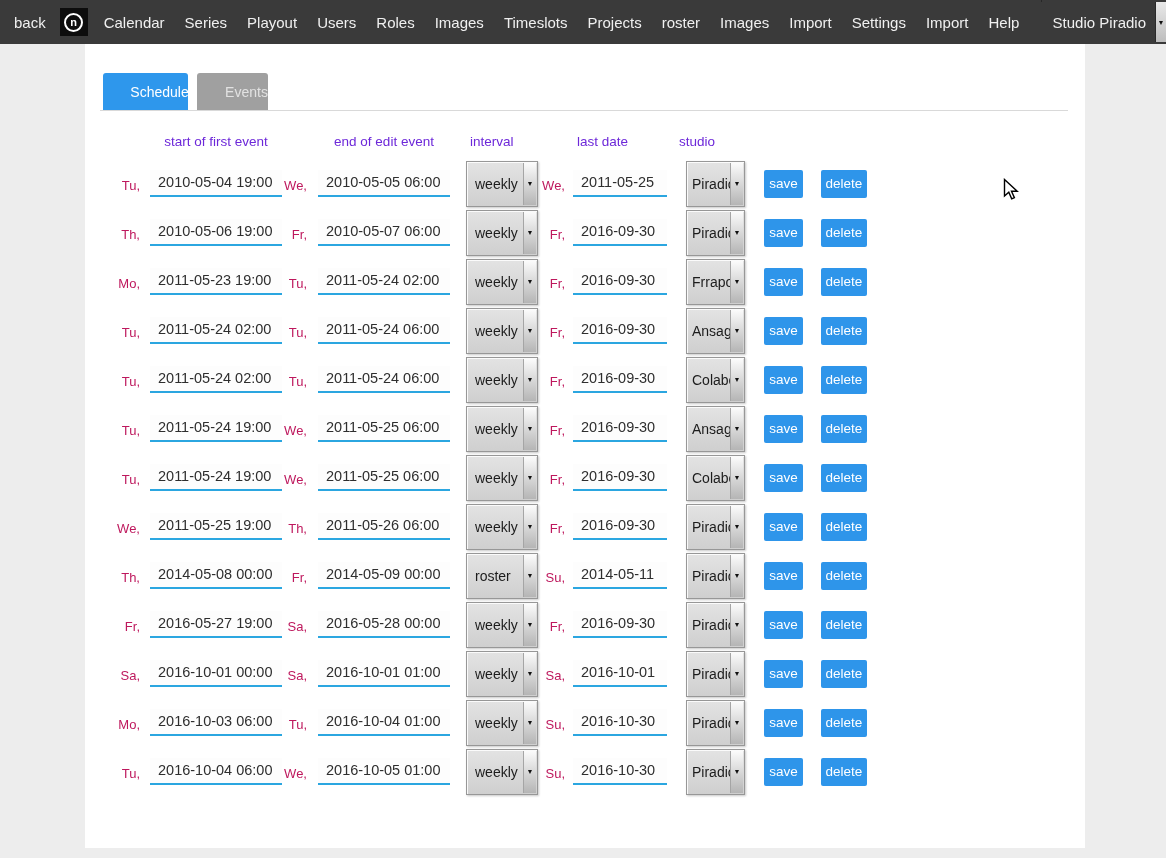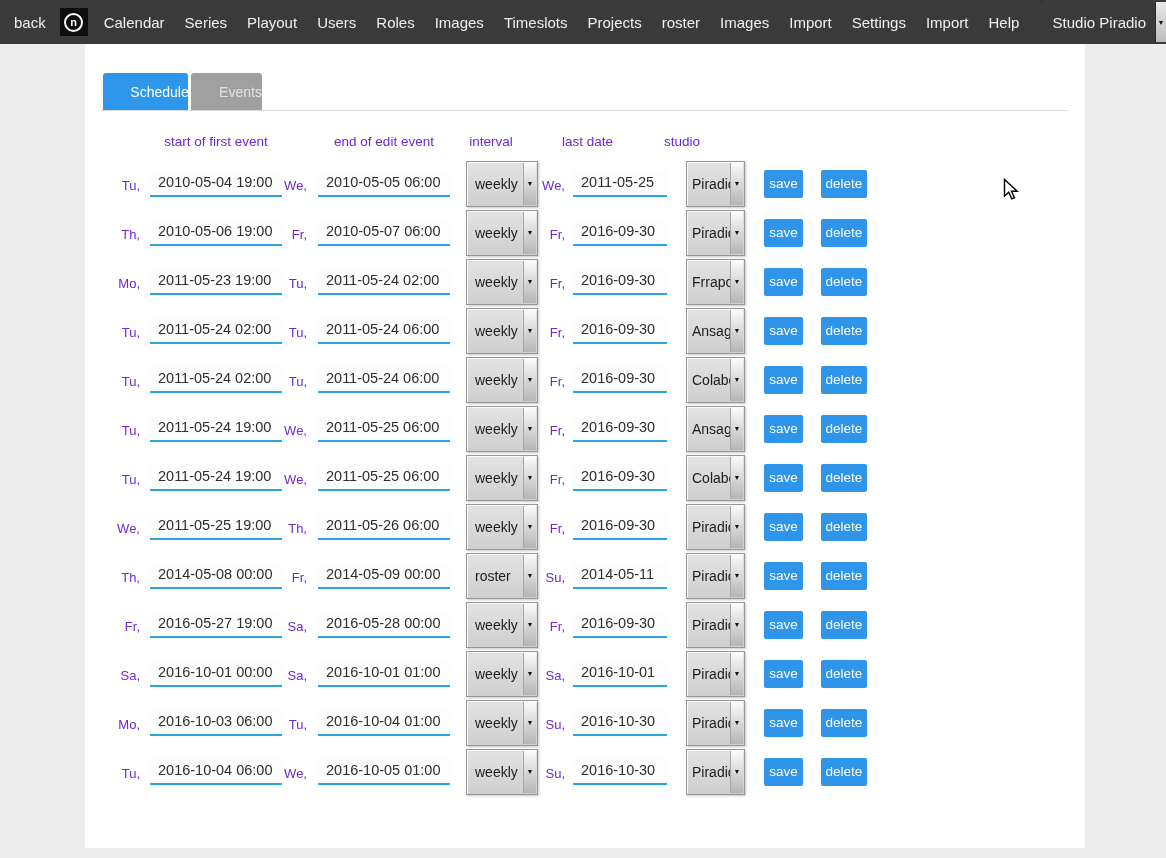--- a/index.html
+++ b/index.html
@@ -54,41 +54,41 @@
     background: #ffffff;
   }
   .page-title {
     margin: 33px 0 0 28px;
     font-size: 20px; font-weight: 400; color: #8a8a8a;
   }
   .tabs { display: flex; margin: 29px 0 0 18px; }
   .tab {
     height: 37px; display: flex; align-items: center; justify-content: center;
     font-size: 14px; border-radius: 3px 3px 0 0; cursor: pointer;
-    margin-right: 3px;
+    margin-right: 9px;
     padding-left: 28px;
   }
   .tab-active { background: #2e97ec; color: #fff; width: 85px; }
   .tab-inactive { background: #a0a0a0; color: #e2e2e2; width: 71px; }
   .tab-divider { margin-left: 15px; width: 968px; border-top: 1px solid #d9d9d9; }
 
   
   .thead {
     display: flex; margin-top: 20px; height: 20px;
     font-size: 13.5px; color: #6d28d9; align-items: center;
   }
   .h-start    { width: 132px; margin-left: 65px; text-align: center; }
   .h-end      { width: 132px; margin-left: 36px; text-align: center; }
-  .h-interval { width: 72px;  margin-left: 5px; text-align: center; }
+  .h-interval { width: 72px;  margin-left: 20px; }
   .h-last     { width: 94px;  margin-left: 35px; }
   .h-studio   { width: 80px;  margin-left: 8px; }
 
   .rows { margin-top: 8px; }
   .row { display: flex; align-items: center; height: 49px; }
-  .day { font-size: 13px; color: #6d28d9; position: relative; top: 2px; }
+  .day { font-size: 13px; color: #be185d; position: relative; top: 2px; }
   .c-day1 { width: 65px; text-align: right; padding-right: 10px; }
   .c-day2 { width: 36px; text-align: right; padding-right: 11px; }
   .c-day3 { width: 35px; text-align: right; padding-right: 8px; }
 
   .dt-input {
     height: 27px; background: #fdfdfd; color: #2e2e2e;
     border: none; border-bottom: 2px solid #2ba6e0;
     font-family: "Liberation Sans", sans-serif;
     font-size: 14.5px; padding: 0 4px 2px 8px; outline: none;
   }

